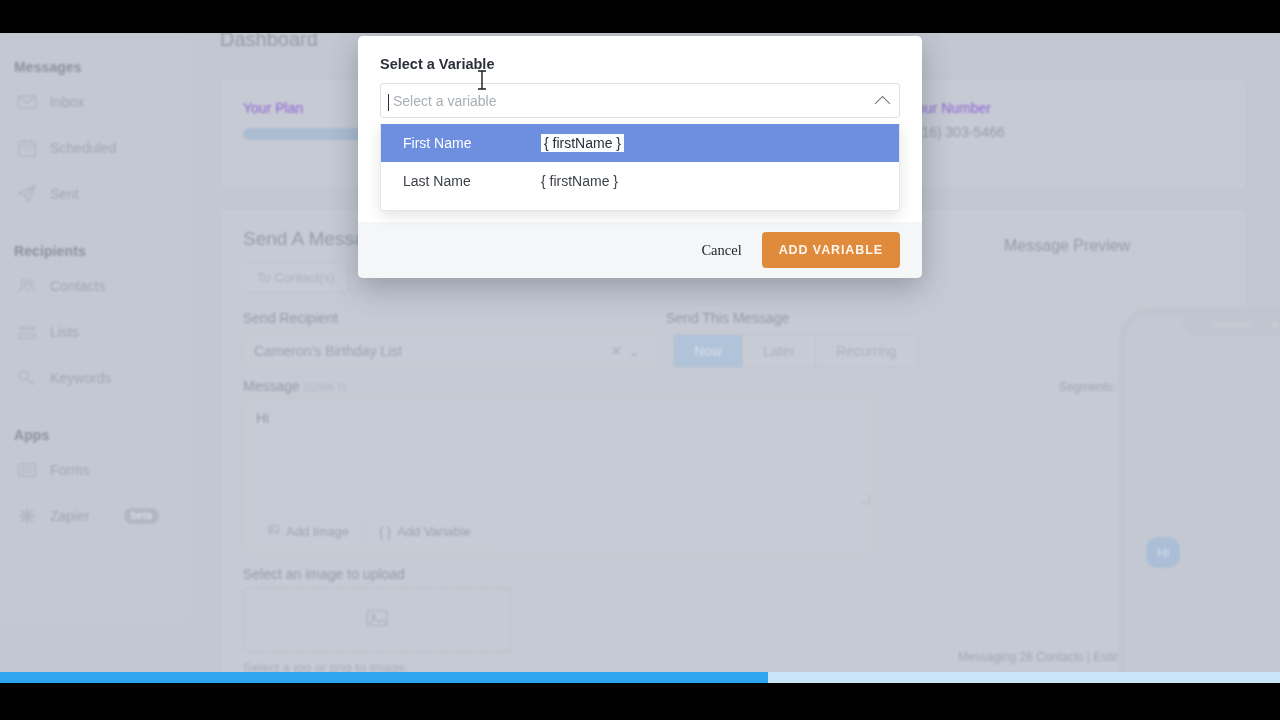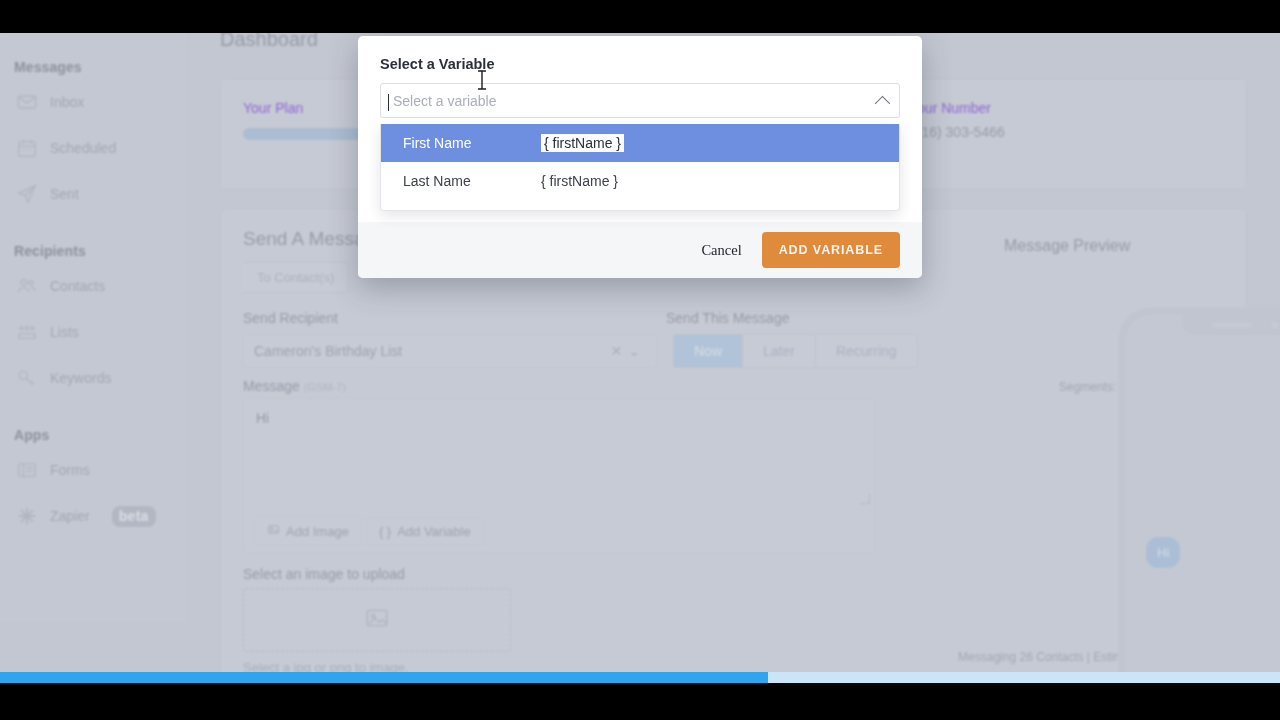--- a/index.html
+++ b/index.html
@@ -37,22 +37,22 @@
     padding: 0 0 0 14px; margin-top: 26px; margin-bottom: 4px; letter-spacing: .1px;
   }
   .side-item {
     display: flex; align-items: center; gap: 12px;
     height: 46px; padding-left: 16px;
     font-size: 14px; color: #8d93a1;
   }
   .side-ico { width: 22px; height: 22px; display: inline-block; flex: none; opacity: .55; }
   .side-ico svg { display:block; width:22px; height:22px; stroke:#8d93a1; fill:none; stroke-width:1.5; }
   .beta-badge {
-    margin-left: 10px; background: #a8aebb; color: #e9ebef;
-    font-size: 14px; font-weight: 700; border-radius: 8px; padding: 2px 7px 3px;
+    margin-left: 22px; background: #a8aebb; color: #e9ebef;
+    font-size: 10px; font-weight: 700; border-radius: 8px; padding: 2px 7px 3px;
     letter-spacing: .3px;
   }
 
   
   .main { position: absolute; left: 186px; top: 0; right: 0; height: 650px; }
   .dash-title { position: absolute; left: 34px; top: -5px; font-size: 20px; color: #7b8290; }
 
   .card {
     position: absolute; background: #c9cdd6; border-radius: 4px;
     border: 1px solid #c0c4cd;

